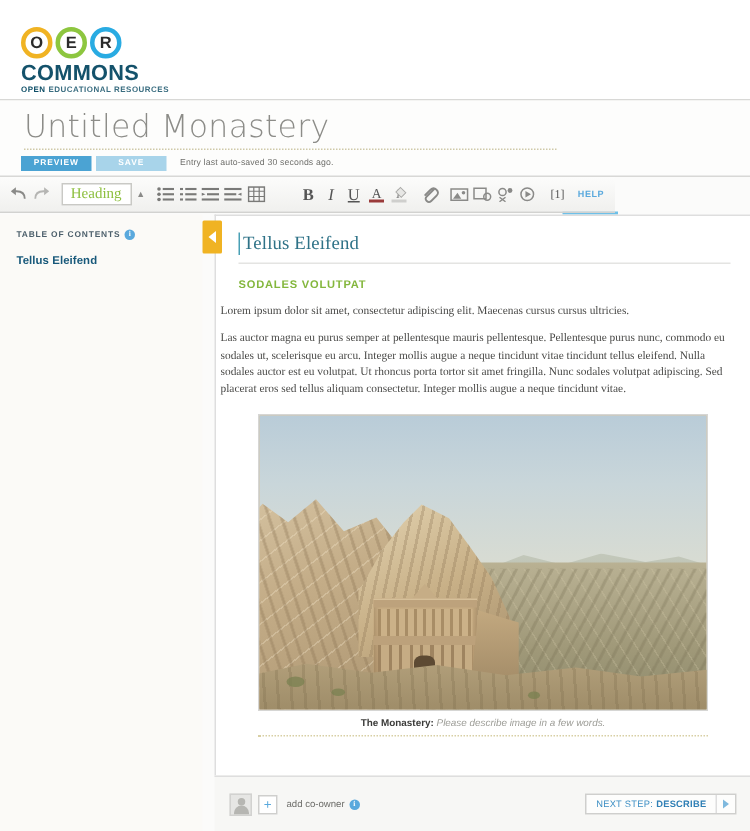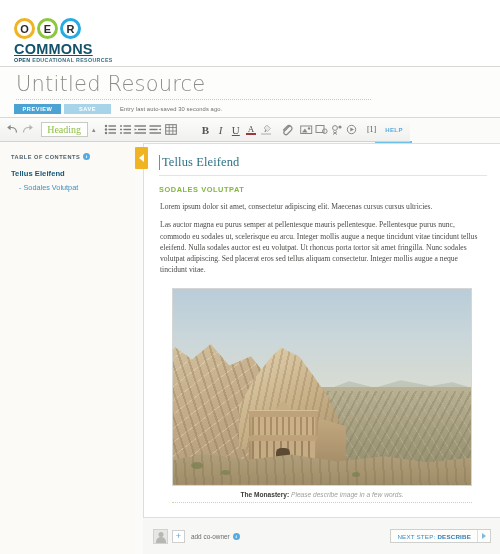--- a/index.html
+++ b/index.html
@@ -33,21 +33,20 @@
     background: #ffffff;
   }
   .lc-o { border-color: #f0b323; }
   .lc-e { border-color: #8dc63f; }
   .lc-r { border-color: #29abe2; }
   .logo-commons {
     margin-top: 2px;
     font-size: 14.5px; font-weight: bold; letter-spacing: 0.2px;
     color: #14526b;
     font-family: "Liberation Sans", sans-serif;
-    text-decoration: underline;
   }
   .logo-tagline {
     margin-top: 0px;
     font-size: 5.3px; font-weight: bold; letter-spacing: 0.35px;
     color: #3a6d80;
   }
   .logo-tagline .open { color: #0c4d66; }
 
   
   .titlebar {
@@ -226,21 +225,21 @@
   .doc-hr {
     margin: 5px 13px 0 15px;
     border-bottom: 1px solid #e4e4e2;
   }
   .doc-sub {
     margin: 9px 0 0 15px;
     font-size: 7.4px; font-weight: bold; letter-spacing: 0.55px;
     color: #84b73d;
   }
   .doc-p {
-    margin: 7px 14px 0 16px;
+    margin: 7px 14px 0 3px;
     font-family: "Liberation Serif", serif;
     font-size: 7.6px; line-height: 11.3px;
     color: #4a4a48;
     text-align: left;
   }
   .doc-figure {
     margin: 12px 0 0 28px;
     width: 300px;
   }
   .photo {
@@ -430,21 +429,21 @@
       </div>
       <div class="logo-commons">COMMONS</div>
       <div class="logo-tagline">
         <span class="open">OPEN</span>
         <span>EDUCATIONAL RESOURCES</span>
       </div>
     </div>
   </div>
 
   <div class="titlebar">
-    <div class="doc-title">Untitled Resource</div>
+    <div class="doc-title">Untitled Monastery</div>
     <div class="title-underline"></div>
     <div class="btn-preview">PREVIEW</div>
     <div class="btn-save">SAVE</div>
     <div class="autosave">Entry last auto-saved 30 seconds ago.</div>
 
     <div class="modetabs">
 
       <div class="modetab active">
         <div class="ticon">
           <svg width="22" height="26" viewBox="0 0 22 26">
@@ -624,23 +623,20 @@
     <div class="tb-help">HELP</div>
   </div>
 
   <div class="sidebar">
     <div class="toc-head">
       <span>TABLE OF CONTENTS</span>
       <span class="info-dot">i</span>
     </div>
     <div class="toc-list">
       <div class="toc-h1">Tellus Eleifend</div>
-      <div class="toc-h2">
-        <span>- </span><span>Sodales Volutpat</span>
-      </div>
     </div>
   </div>
 
   <div class="collapse-handle">
     <span class="tri"></span>
   </div>
 
   <div class="canvas">
     <div class="doc-heading">Tellus Eleifend</div>
     <div class="doc-hr"></div>

